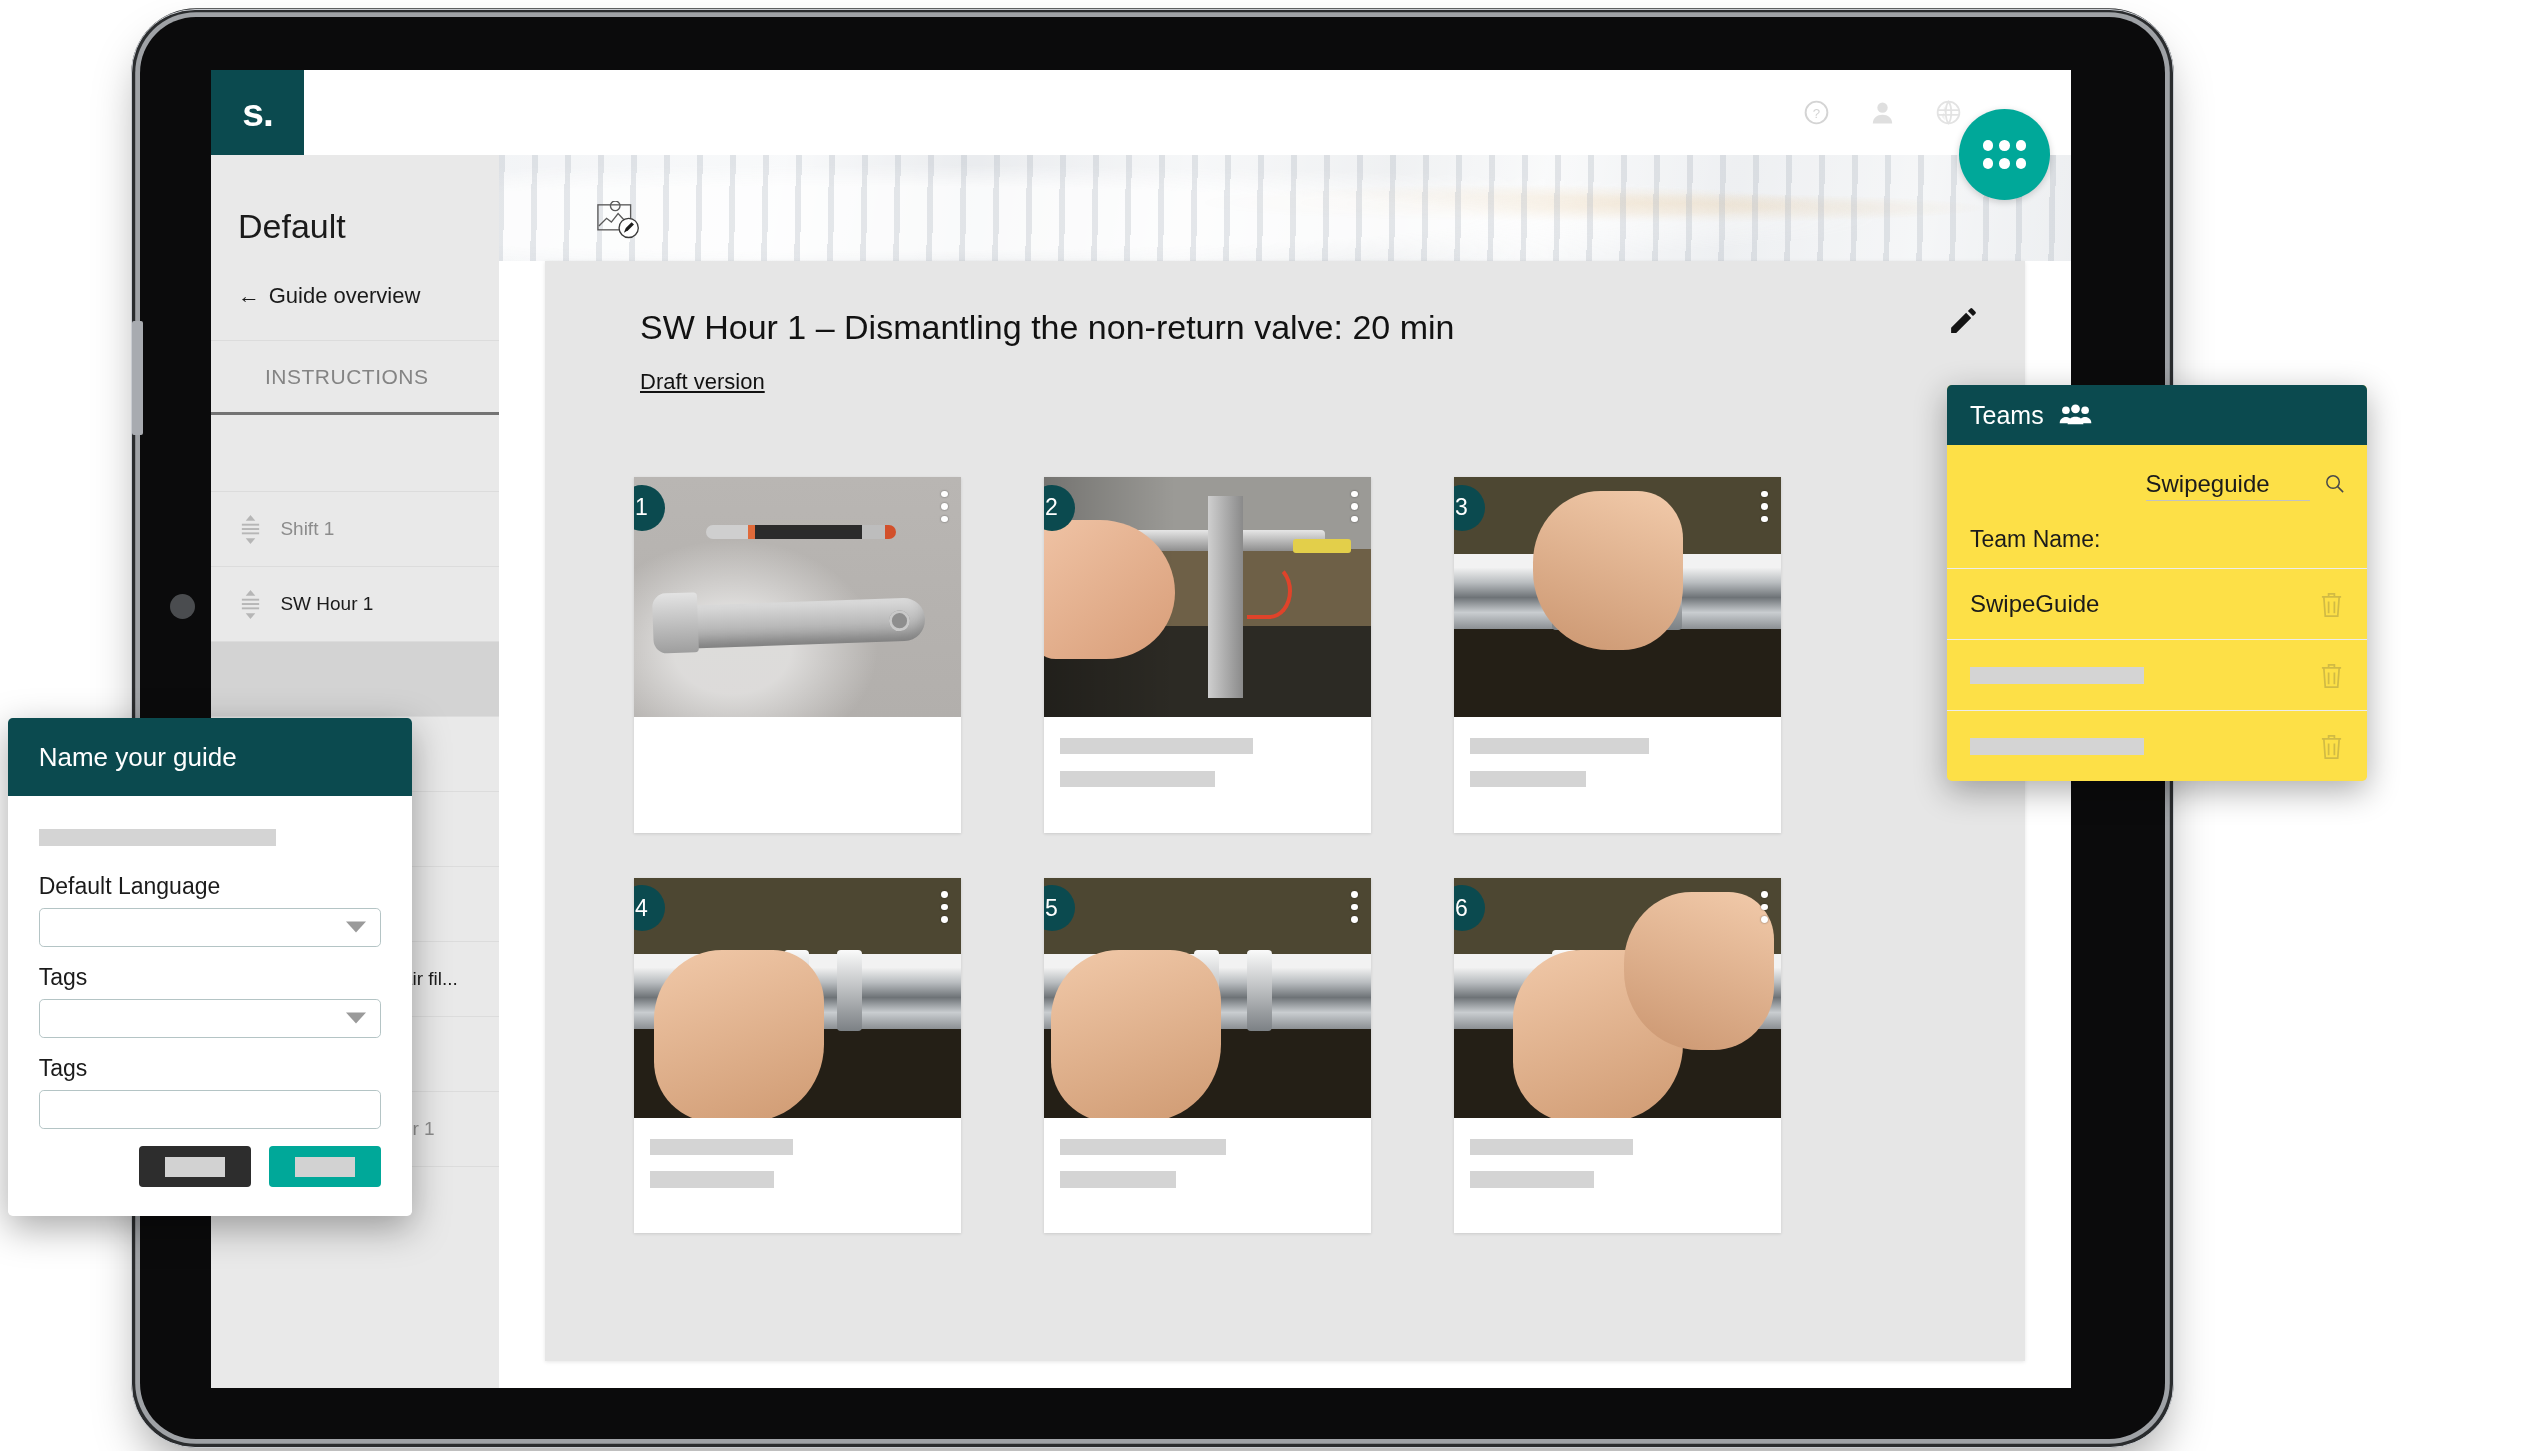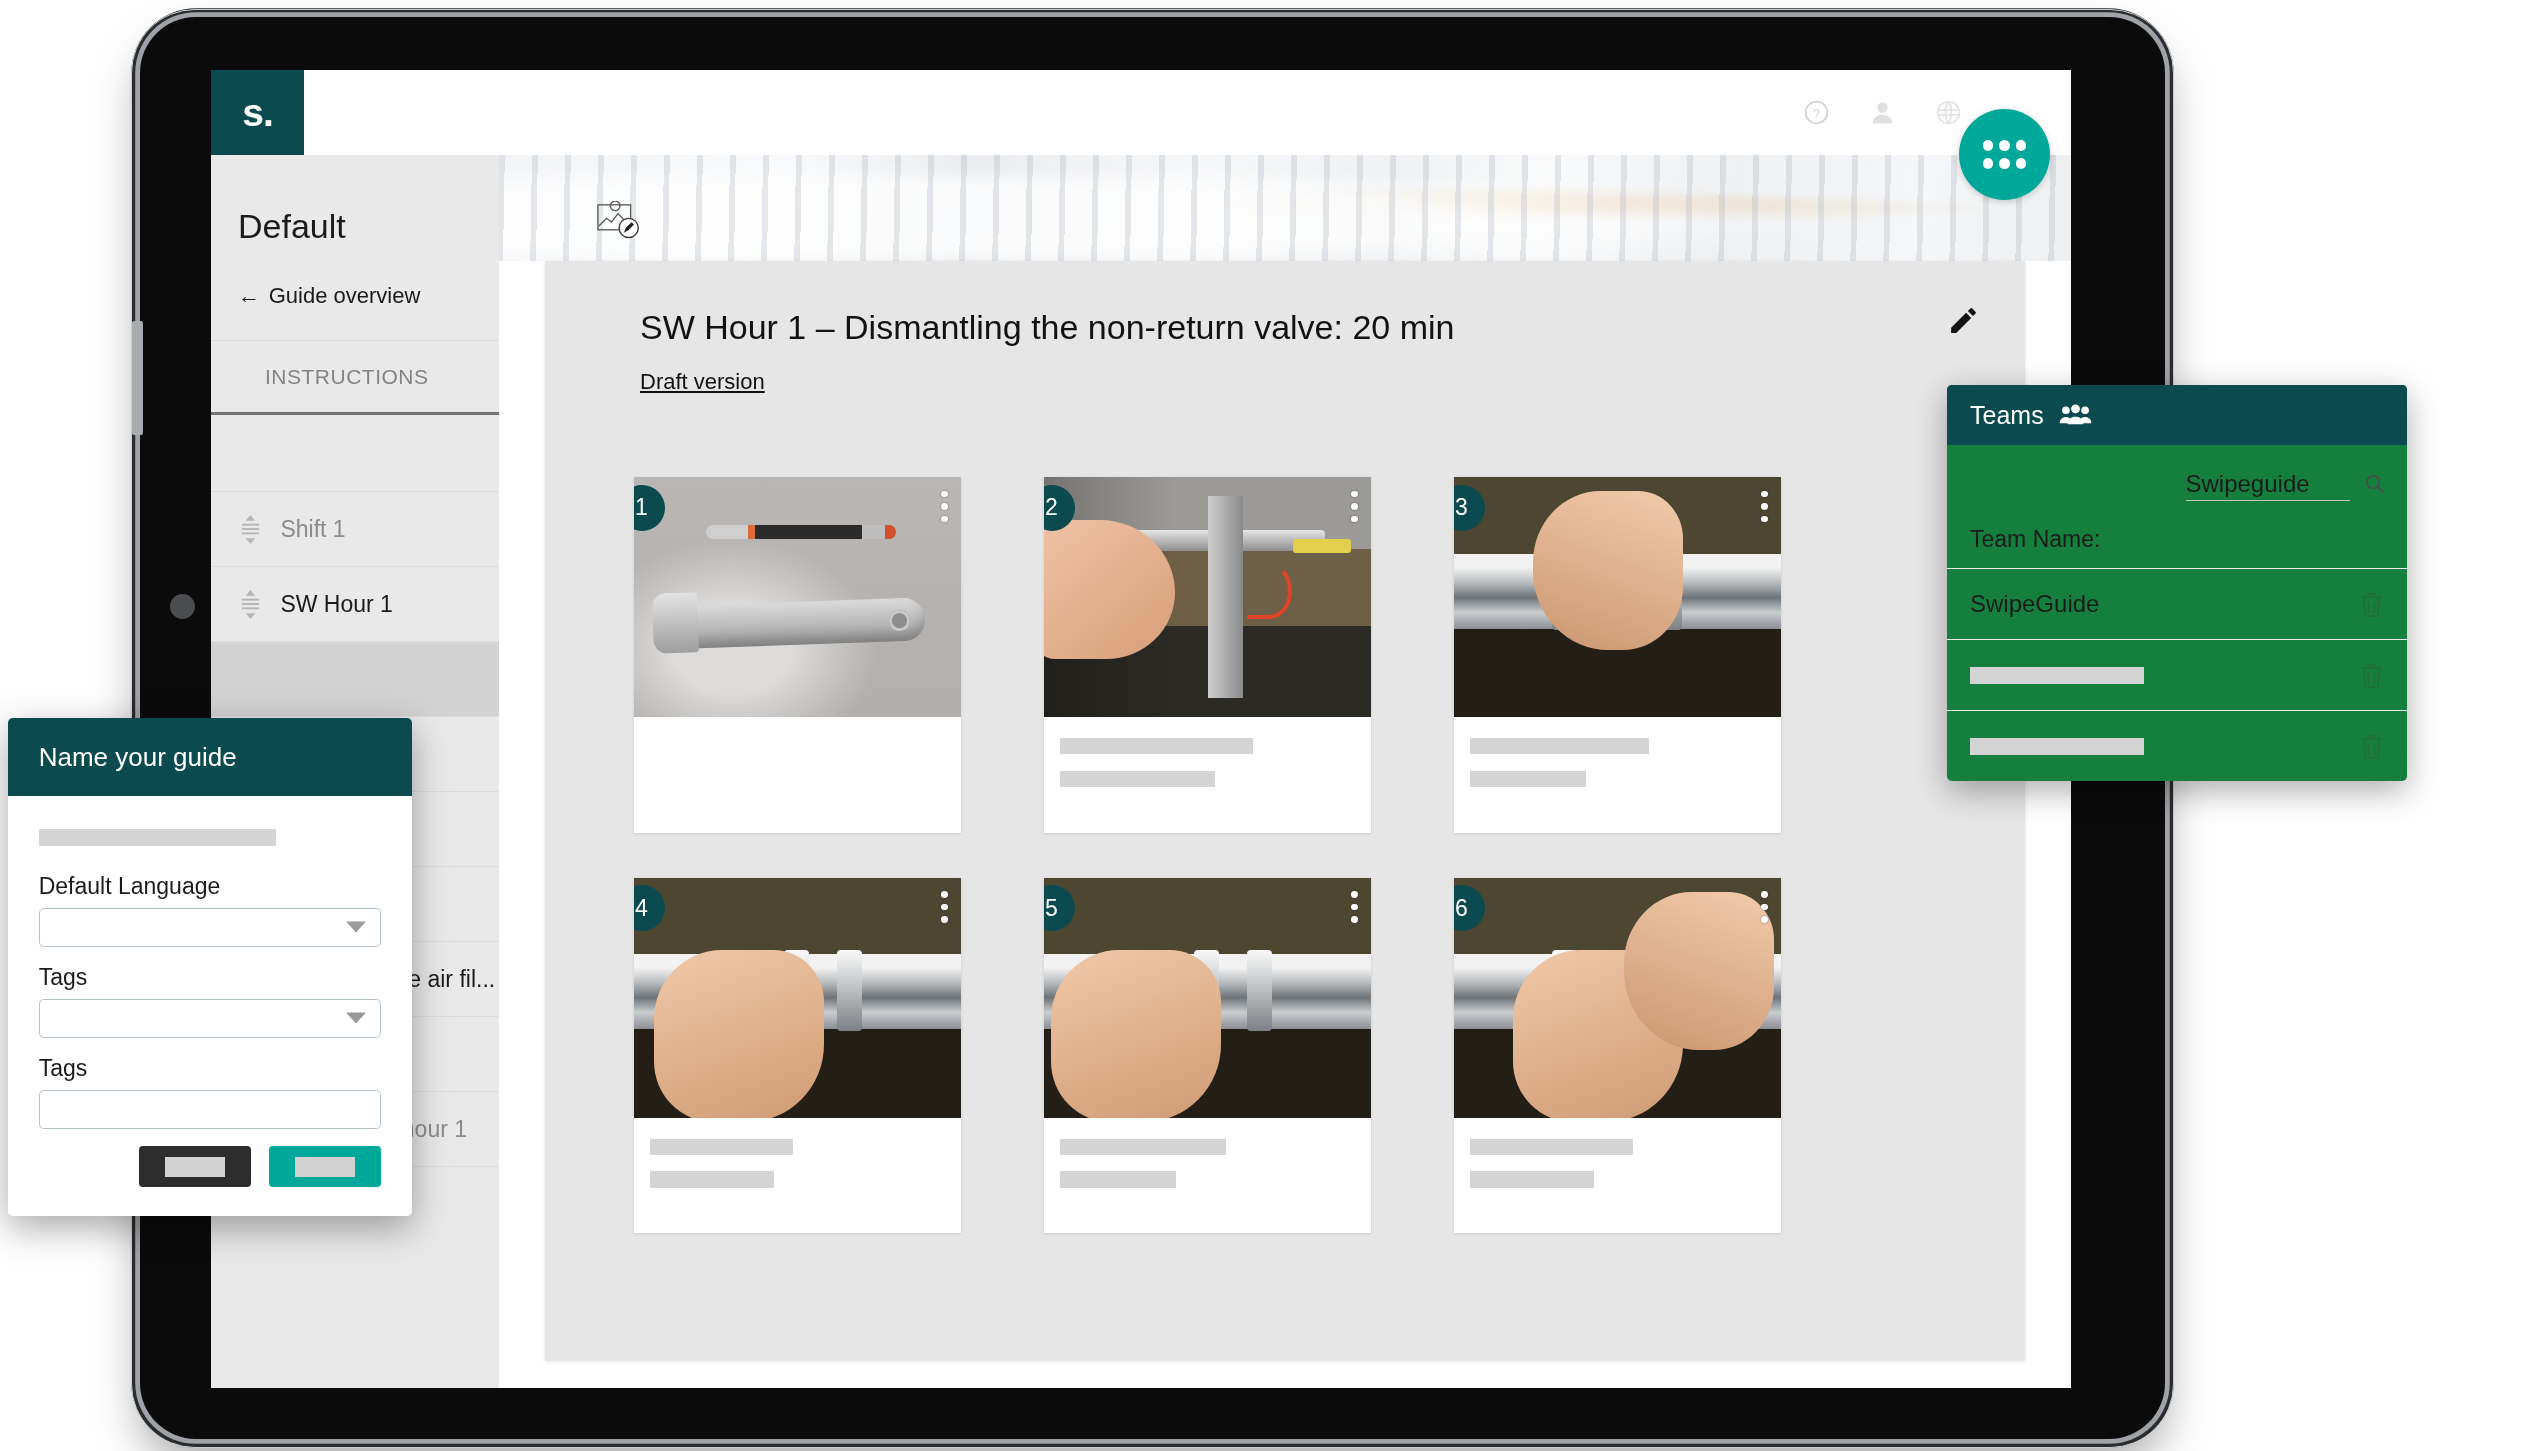--- a/index.html
+++ b/index.html
@@ -95,21 +95,21 @@
     margin-top:31px;
     border-top:1px solid #dcdcdc; border-bottom:3px solid #737373;
     height:75px; display:flex; align-items:center;
   }
   .sb-section span { font-size:21px; color:#848484; letter-spacing:0.5px; padding-left:54px; }
   .sb-spacer { height:77px; border-bottom:1px solid #dcdcdc; }
   .sb-item {
     height:75px; display:flex; align-items:center; gap:17.4px;
     padding-left:27px; border-bottom:1px solid #dcdcdc; cursor:pointer;
   }
-  .sb-item .lbl { font-size:23px; color:#8c8c8c; }
+  .sb-item .lbl { font-size:19px; color:#8c8c8c; }
   .sb-item.strong .lbl { color:#1b1b1b; }
   .sb-item.selected { background:#d3d3d3; }
   .sb-item.blank { }
   .handle { width:25px; height:33px; opacity:.55; flex:none; }
   .handle svg { display:block; }
 
   
   .main {
     position:absolute; left:288px; top:85px; right:0; bottom:0;
     background:#ffffff; overflow:hidden;
@@ -229,22 +229,22 @@
     position:absolute;left:6%;top:30%;width:52%;height:72%;
     background:linear-gradient(160deg,#f1c9a9,#cf9a72);border-radius:40% 30% 45% 35%;
   }
   .ph-valve .hand2{
     position:absolute;right:2%;top:6%;width:46%;height:66%;
     background:linear-gradient(200deg,#f2cbab,#cb9670);border-radius:45% 30% 40% 50%;
   }
 
   
   .teams {
-    position:absolute; left:1947px; top:385px; width:460px;
-    background:#15803d; border-radius:4.8px;
+    position:absolute; left:1947px; top:385px; width:420px;
+    background:#fde047; border-radius:4.8px;
     box-shadow:0 9.7px 33px rgba(0,0,0,.32);
     z-index:60; overflow:hidden;
   }
   .teams-head {
     background:#0b4a4f; color:#fff; height:60px;
     display:flex; align-items:center; gap:15.5px; padding:0 23px;
     font-size:25px;
   }
   .teams-head svg{ display:block; }
   .teams-search {

